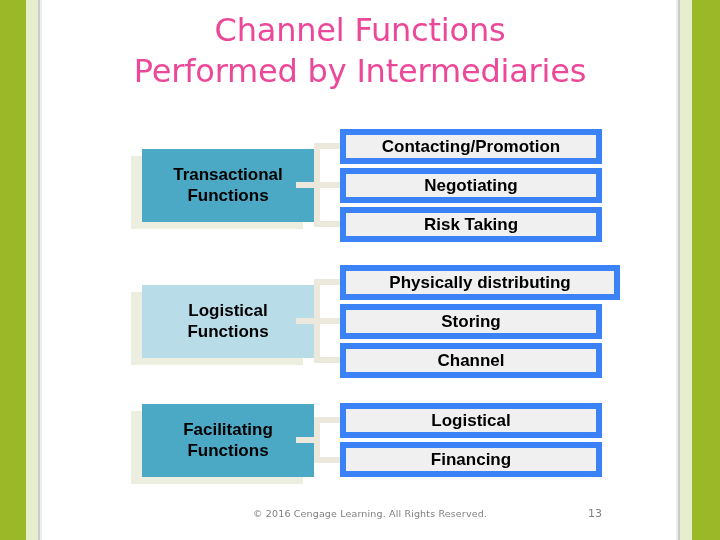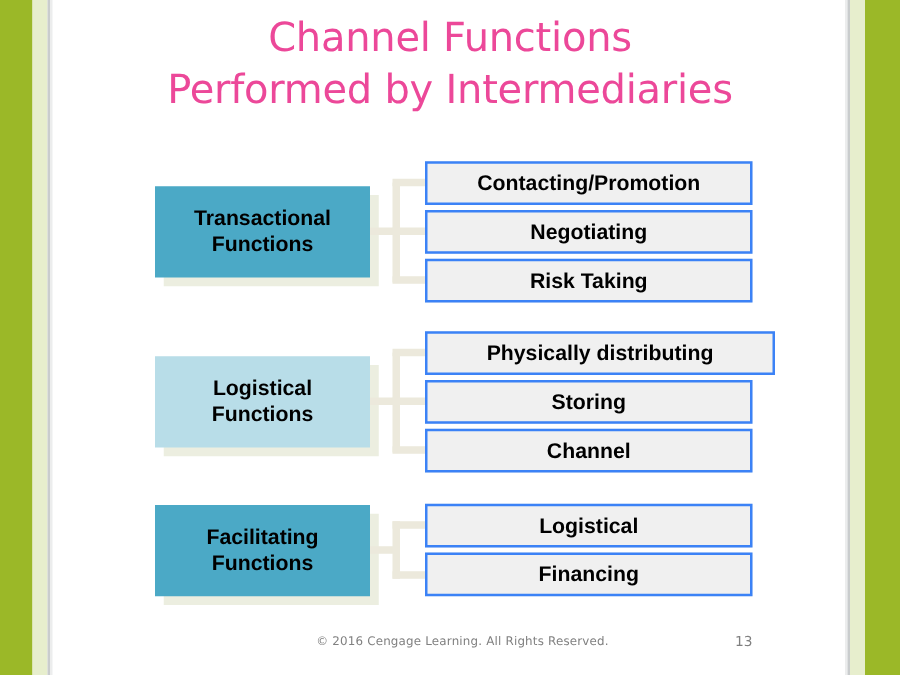--- a/index.html
+++ b/index.html
@@ -74,35 +74,36 @@
     position: absolute;
     display: flex;
     align-items: center;
     justify-content: center;
     text-align: center;
     font-family: "Liberation Sans", sans-serif;
     font-size: 17px;
     font-weight: bold;
     line-height: 1.22;
     color: #000000;
+    margin-left: 18px;
   }
   .parent-box.teal { background: #4ba9c6; }
   .parent-box.pale { background: #b8dde8; }
 
   
   .conn {
     position: absolute;
     background: #ece9dc;
   }
 
   
   .child-box {
     position: absolute;
     background: #f0f0f0;
-    border: 2px solid #3b82f6;
+    border: 6px solid #3b82f6;
     box-sizing: border-box;
     display: flex;
     align-items: center;
     justify-content: center;
     text-align: center;
     font-family: "Liberation Sans", sans-serif;
     font-size: 17px;
     font-weight: bold;
     color: #000000;
     line-height: 1;

